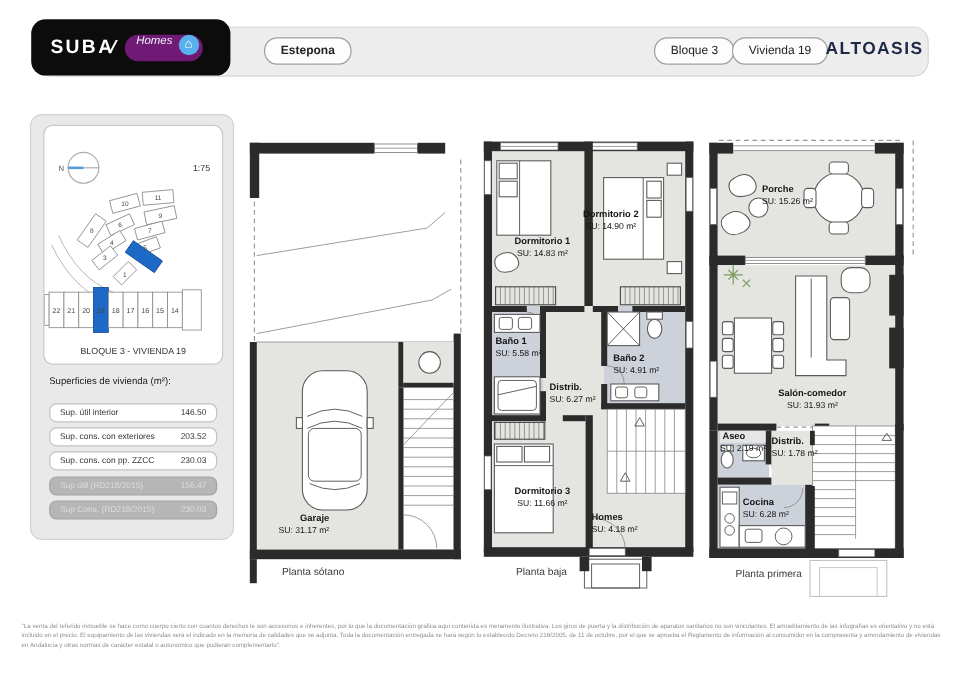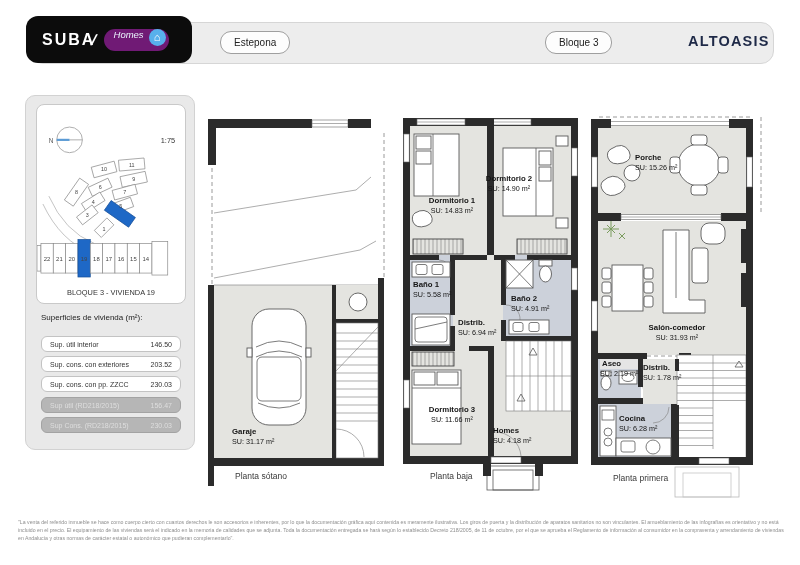--- a/index.html
+++ b/index.html
@@ -70,22 +70,23 @@
   <div class="hbar"></div>
 
   <div class="brandpill">
     <span><span class="brandtxt">SUBA</span><span class="brandslash">/</span></span>
     <span class="homesbadge">
       <span class="htxt">Homes</span>
       <span class="homescircle">⌂</span>
     </span>
   </div>
 
-  <span class="pill" style="left:220px;">Estepona</span>
+  <span class="pill" style="left:220px;font-weight:bold;">Estepona</span>
   <span class="pill" style="left:545px;">Bloque 3</span>
+  <span class="pill" style="left:610px;">Vivienda 19</span>
   <span class="rightlogo">ALTOASIS</span>
 
   <div class="sidepanel">
     <div class="sitecard">
       <svg width="148" height="198" viewBox="0 0 150 200">
 
         <g>
           <circle cx="33" cy="35" r="13" fill="#fff" stroke="#aeaeae" stroke-width="1"></circle>
           <rect x="20" y="33.9" width="13" height="2.2" fill="#5b9bd5"></rect>
           <line x1="33" y1="35" x2="46" y2="35" class="thin"></line>
@@ -205,21 +206,21 @@
       <g>
         <rect class="furn" x="44" y="196" width="54" height="116" rx="17"></rect>
         <path class="furn-nf" d="M 48,234 Q 71,222 94,234"></path>
         <path class="furn-nf" d="M 48,244 Q 71,232 94,244"></path>
         <rect class="furn-nf" x="49" y="244" width="44" height="44" rx="5"></rect>
         <path class="furn-nf" d="M 50,290 Q 71,300 92,290"></path>
         <rect class="furn" x="39" y="235" width="5" height="9"></rect>
         <rect class="furn" x="98" y="235" width="5" height="9"></rect>
       </g>
     </svg>
-    <div class="room-label" style="left:24px;top:314px;">
+    <div class="room-label" style="left:24px;top:314px;text-align:right;">
       <span class="rname">Garaje</span><span>SU: 31.17 m²</span>
     </div>
     <div class="plan-caption" style="left:27px;top:358px;">Planta sótano</div>
   </div>
 
   <div class="plan" style="left:403px;top:108px;width:175px;height:385px;">
     <svg width="175" height="385" viewBox="0 0 175 385">
       <defs>
         <pattern id="hatchV" width="4" height="6" patternUnits="userSpaceOnUse">
           <path d="M2,0 V6" stroke="#777" stroke-width="0.6"></path>
@@ -330,21 +331,21 @@
     <div class="room-label center" style="left:68px;top:66px;width:76px;">
       <span class="rname">Dormitorio 2</span><span>SU: 14.90 m²</span>
     </div>
     <div class="room-label" style="left:10px;top:172px;">
       <span class="rname">Baño 1</span><span>SU: 5.58 m²</span>
     </div>
     <div class="room-label" style="left:108px;top:186px;">
       <span class="rname">Baño 2</span><span>SU: 4.91 m²</span>
     </div>
     <div class="room-label" style="left:55px;top:210px;">
-      <span class="rname">Distrib.</span><span>SU: 6.94 m²</span>
+      <span class="rname">Distrib.</span><span>SU: 6.27 m²</span>
     </div>
     <div class="room-label center" style="left:14px;top:297px;width:70px;">
       <span class="rname">Dormitorio 3</span><span>SU: 11.66 m²</span>
     </div>
     <div class="room-label" style="left:90px;top:318px;">
       <span class="rname">Homes</span><span>SU: 4.18 m²</span>
     </div>
     <div class="plan-caption" style="left:27px;top:363px;">Planta baja</div>
   </div>
 

